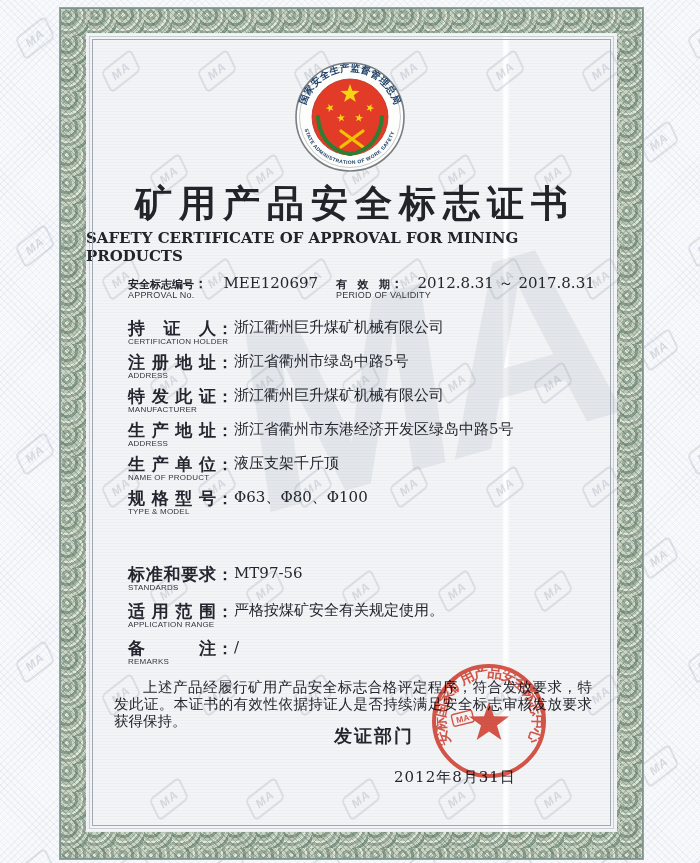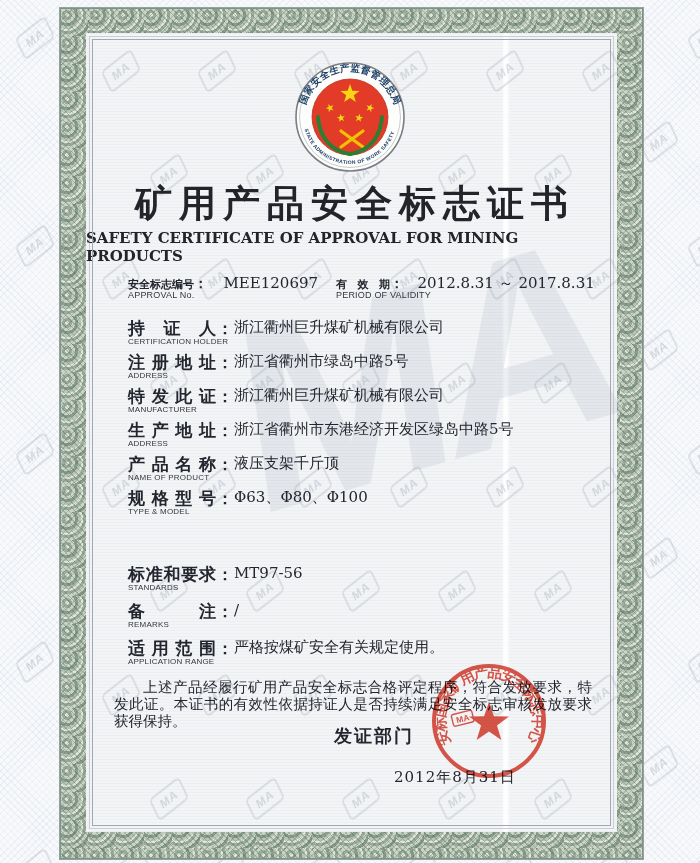--- a/index.html
+++ b/index.html
@@ -237,27 +237,27 @@
         <span class="ap-lbl just">有效期</span><span class="ap-colon">：</span><span class="ap-val">2012.8.31 ～ 2017.8.31</span>
         <span class="ap-en">PERIOD OF VALIDITY</span>
       </div>
     </div>
 
     <div class="fields" id="fields1">
         <div class="frow"><span class="lblwrap"><span class="lbl">持证人</span><span class="colon">：</span><span class="en">CERTIFICATION HOLDER</span></span><span class="val">浙江衢州巨升煤矿机械有限公司</span></div>
         <div class="frow"><span class="lblwrap"><span class="lbl">注册地址</span><span class="colon">：</span><span class="en">ADDRESS</span></span><span class="val">浙江省衢州市绿岛中路5号</span></div>
         <div class="frow"><span class="lblwrap"><span class="lbl">特发此证</span><span class="colon">：</span><span class="en">MANUFACTURER</span></span><span class="val">浙江衢州巨升煤矿机械有限公司</span></div>
         <div class="frow"><span class="lblwrap"><span class="lbl">生产地址</span><span class="colon">：</span><span class="en">ADDRESS</span></span><span class="val">浙江省衢州市东港经济开发区绿岛中路5号</span></div>
-        <div class="frow"><span class="lblwrap"><span class="lbl">产品名称</span><span class="colon">：</span><span class="en">NAME OF PRODUCT</span></span><span class="val">液压支架千斤顶</span></div>
+        <div class="frow"><span class="lblwrap"><span class="lbl">生产单位</span><span class="colon">：</span><span class="en">NAME OF PRODUCT</span></span><span class="val">液压支架千斤顶</span></div>
         <div class="frow"><span class="lblwrap"><span class="lbl">规格型号</span><span class="colon">：</span><span class="en">TYPE &amp; MODEL</span></span><span class="val">Φ63、Φ80、Φ100</span></div>
       </div>
     <div class="fields" id="fields2">
         <div class="frow"><span class="lblwrap"><span class="lbl">标准和要求</span><span class="colon">：</span><span class="en">STANDARDS</span></span><span class="val">MT97-56</span></div>
+        <div class="frow"><span class="lblwrap"><span class="lbl">适用范围</span><span class="colon">：</span><span class="en">APPLICATION RANGE</span></span><span class="val">严格按煤矿安全有关规定使用。</span></div>
         <div class="frow"><span class="lblwrap"><span class="lbl">备注</span><span class="colon">：</span><span class="en">REMARKS</span></span><span class="val">/</span></div>
-        <div class="frow"><span class="lblwrap"><span class="lbl">适用范围</span><span class="colon">：</span><span class="en">APPLICATION RANGE</span></span><span class="val">严格按煤矿安全有关规定使用。</span></div>
       </div>
 
     <div class="decl">上述产品经履行矿用产品安全标志合格评定程序，符合发放要求，特发此证。本证书的有效性依据持证人是否持续满足安全标志审核发放要求获得保持。</div>
 
     <div class="issuer">
       <div class="issuer-cn">发证部门</div>
     </div>
     <div class="date">2012年8月31日</div>
 
     <svg class="stamp" width="124" height="124" viewBox="0 0 124 124">

